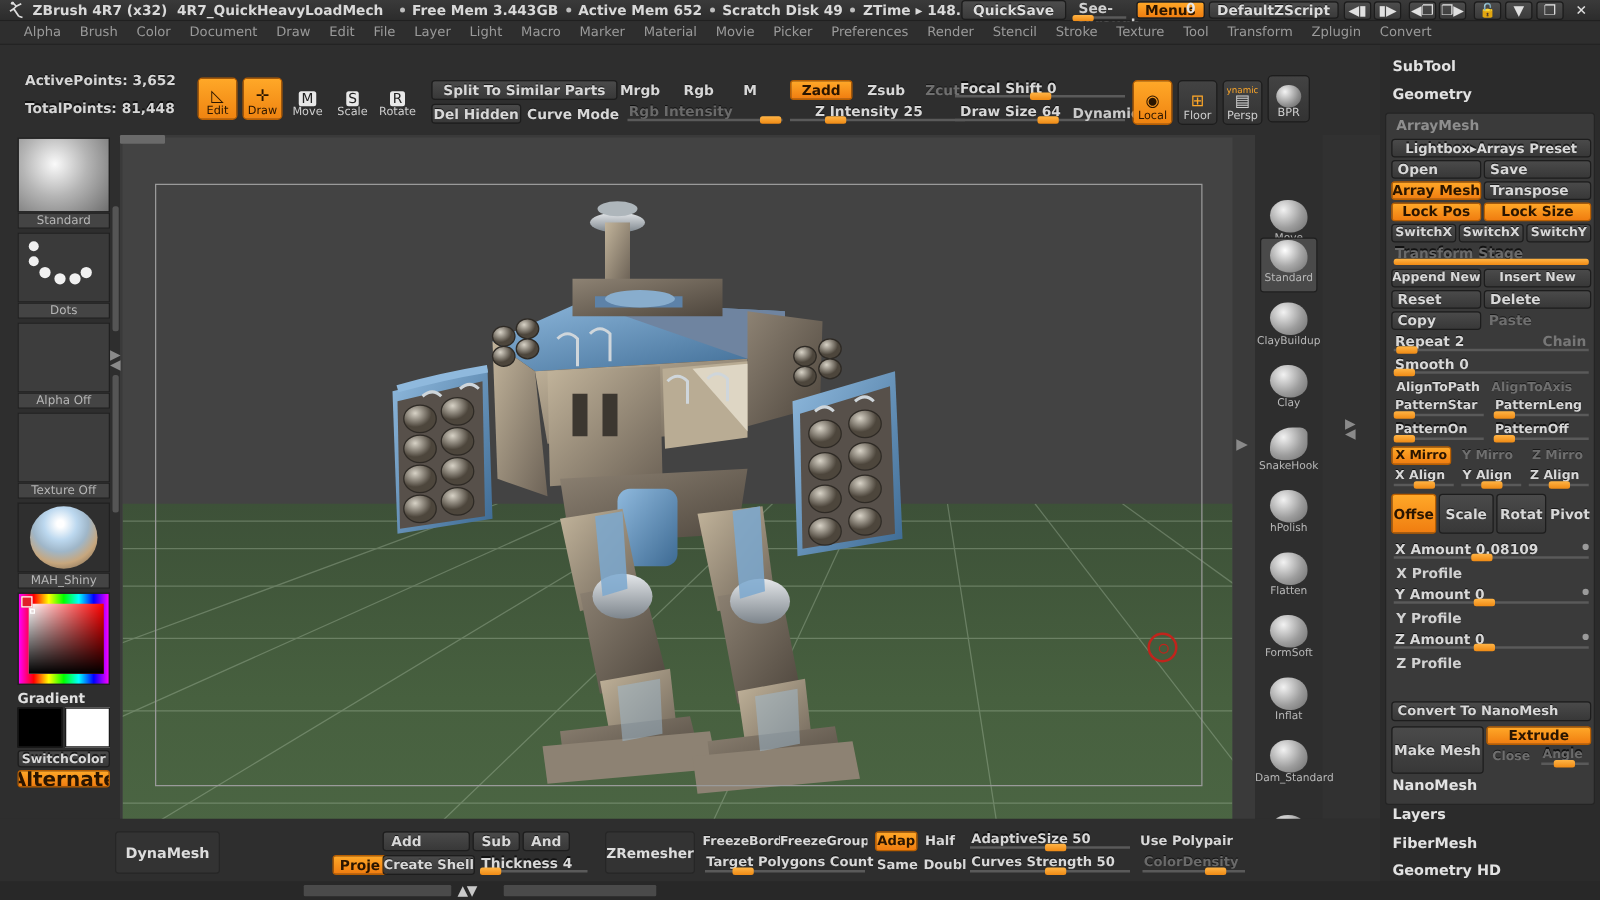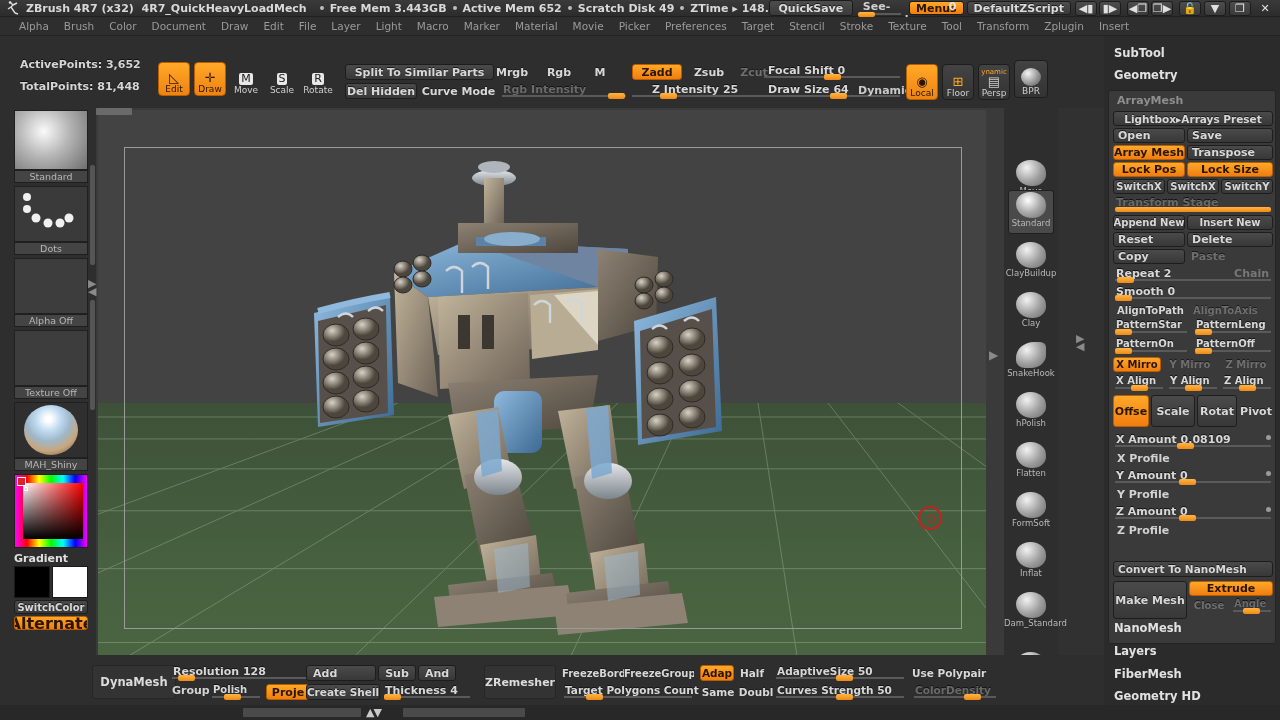--- a/index.html
+++ b/index.html
@@ -166,28 +166,28 @@
     <div class="m">Edit</div>
     <div class="m">File</div>
     <div class="m">Layer</div>
     <div class="m">Light</div>
     <div class="m">Macro</div>
     <div class="m">Marker</div>
     <div class="m">Material</div>
     <div class="m">Movie</div>
     <div class="m">Picker</div>
     <div class="m">Preferences</div>
-    <div class="m">Target</div>
+    <div class="m">Render</div>
     <div class="m">Stencil</div>
     <div class="m">Stroke</div>
     <div class="m">Texture</div>
     <div class="m">Tool</div>
     <div class="m">Transform</div>
     <div class="m">Zplugin</div>
-    <div class="m">Insert</div>
+    <div class="m">Convert</div>
   </div>
 
   <div id="shelf">
     <div class="stat" style="left:20px;top:22px">ActivePoints: 3,652</div>
     <div class="stat" style="left:20px;top:44px">TotalPoints: 81,448</div>
 
     <div class="toolicon on" style="left:158px;top:26px">
       <span class="gl">◺</span>
       <span>Edit</span>
     </div>
@@ -627,39 +627,20 @@
     <div class="secthead" style="position:absolute;left:0;top:631px">FiberMesh</div>
     <div class="secthead" style="position:absolute;left:0;top:653px">Geometry HD</div>
     <div class="secthead" style="position:absolute;left:0;top:676px">Preview</div>
   </div>
 
   <div id="bottom">
     <div class="bgroup" style="left:92px;top:10px;width:84px;height:34px;display:flex;align-items:center;justify-content:center">
       <span style="font-weight:bold;color:#dcdcdc;font-size:11.5px">DynaMesh</span>
     </div>
 
-    <div class="bgroup" style="left:170px;top:8px;width:140px;height:38px;background:none;border:none">
-      <div class="slider" style="position:absolute;left:0;top:2px;width:140px">
-        <span class="lab">Resolution 128</span>
-        <span class="track"></span>
-          <span class="knob" style="left:8px"></span>
-      </div>
-      <div style="position:absolute;left:2px;top:21px;font-weight:bold;color:#d2d2d2">Group</div>
-      <div class="slider" style="position:absolute;left:40px;top:21px;width:52px">
-        <span class="lab" style="font-size:10px">Polish</span>
-        <span class="track"></span>
-          <span class="knob" style="left:14px"></span>
-      </div>
-      <div class="slider" style="position:absolute;left:94px;top:21px;width:46px">
-        <span class="lab" style="font-size:10px">Blur</span>
-        <span class="track"></span>
-          <span class="knob" style="left:8px"></span>
-      </div>
-      <span style="position:absolute;left:138px;top:24px;width:7px;height:7px;border-radius:50%;background:#c9c9c9"></span>
-    </div>
 
     <div class="btn on" style="position:absolute;left:266px;top:29px;width:44px;height:16px;font-size:11px">Proje</div>
 
     <div class="btn" style="position:absolute;left:306px;top:10px;width:70px;height:16px;justify-content:flex-start;padding-left:6px">Add</div>
     <div class="btn" style="position:absolute;left:378px;top:10px;width:38px;height:16px">Sub</div>
     <div class="btn" style="position:absolute;left:418px;top:10px;width:38px;height:16px">And</div>
     <div class="btn" style="position:absolute;left:306px;top:29px;width:74px;height:16px;font-size:10.5px">Create Shell</div>
     <div class="slider" style="position:absolute;left:382px;top:29px;width:90px">
       <span class="lab">Thickness 4</span>
       <span class="track"></span>

